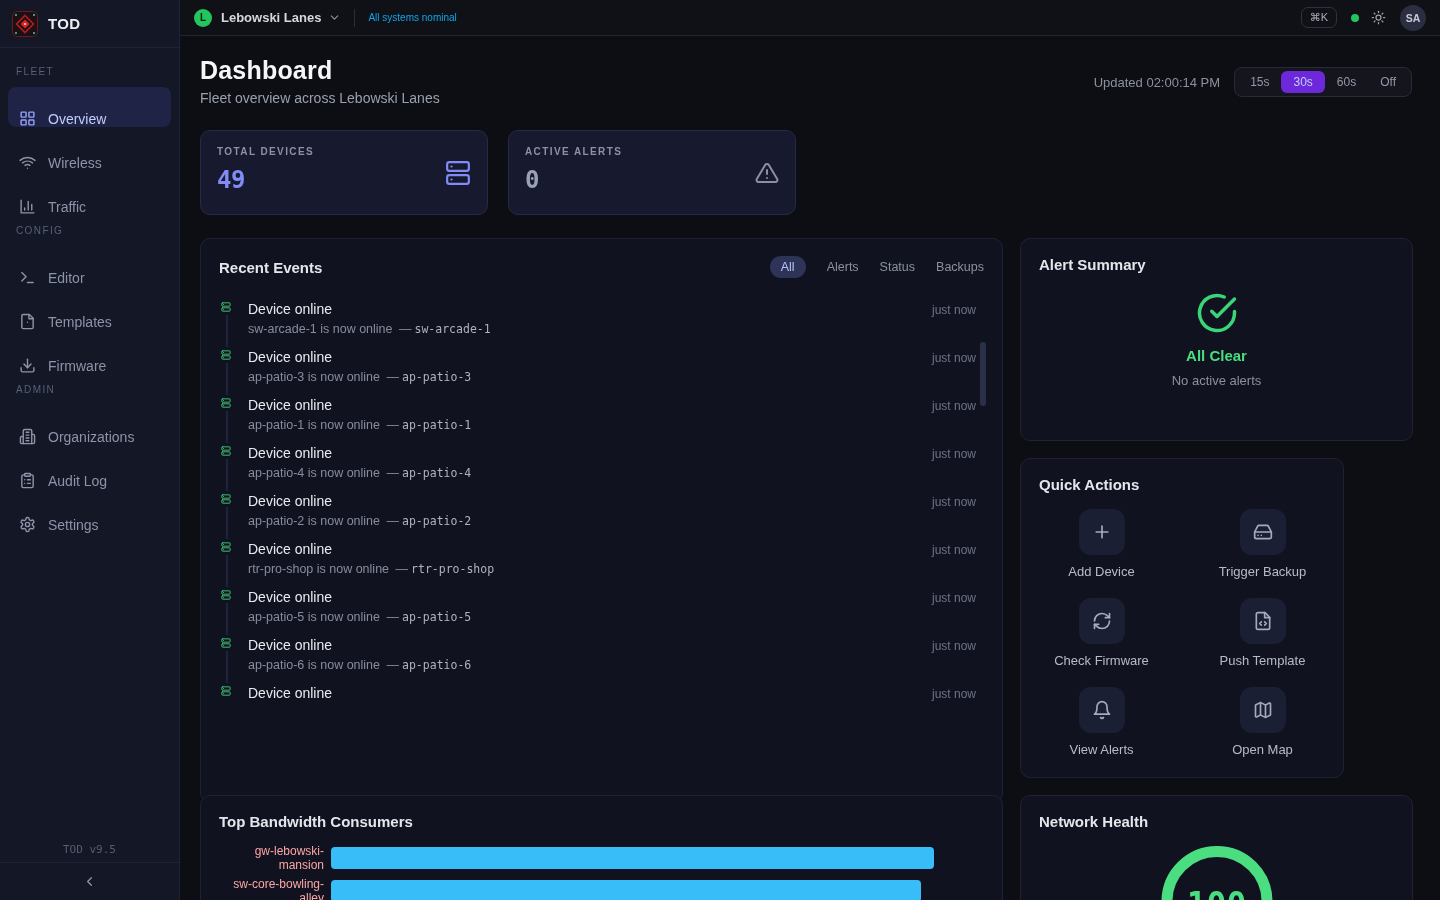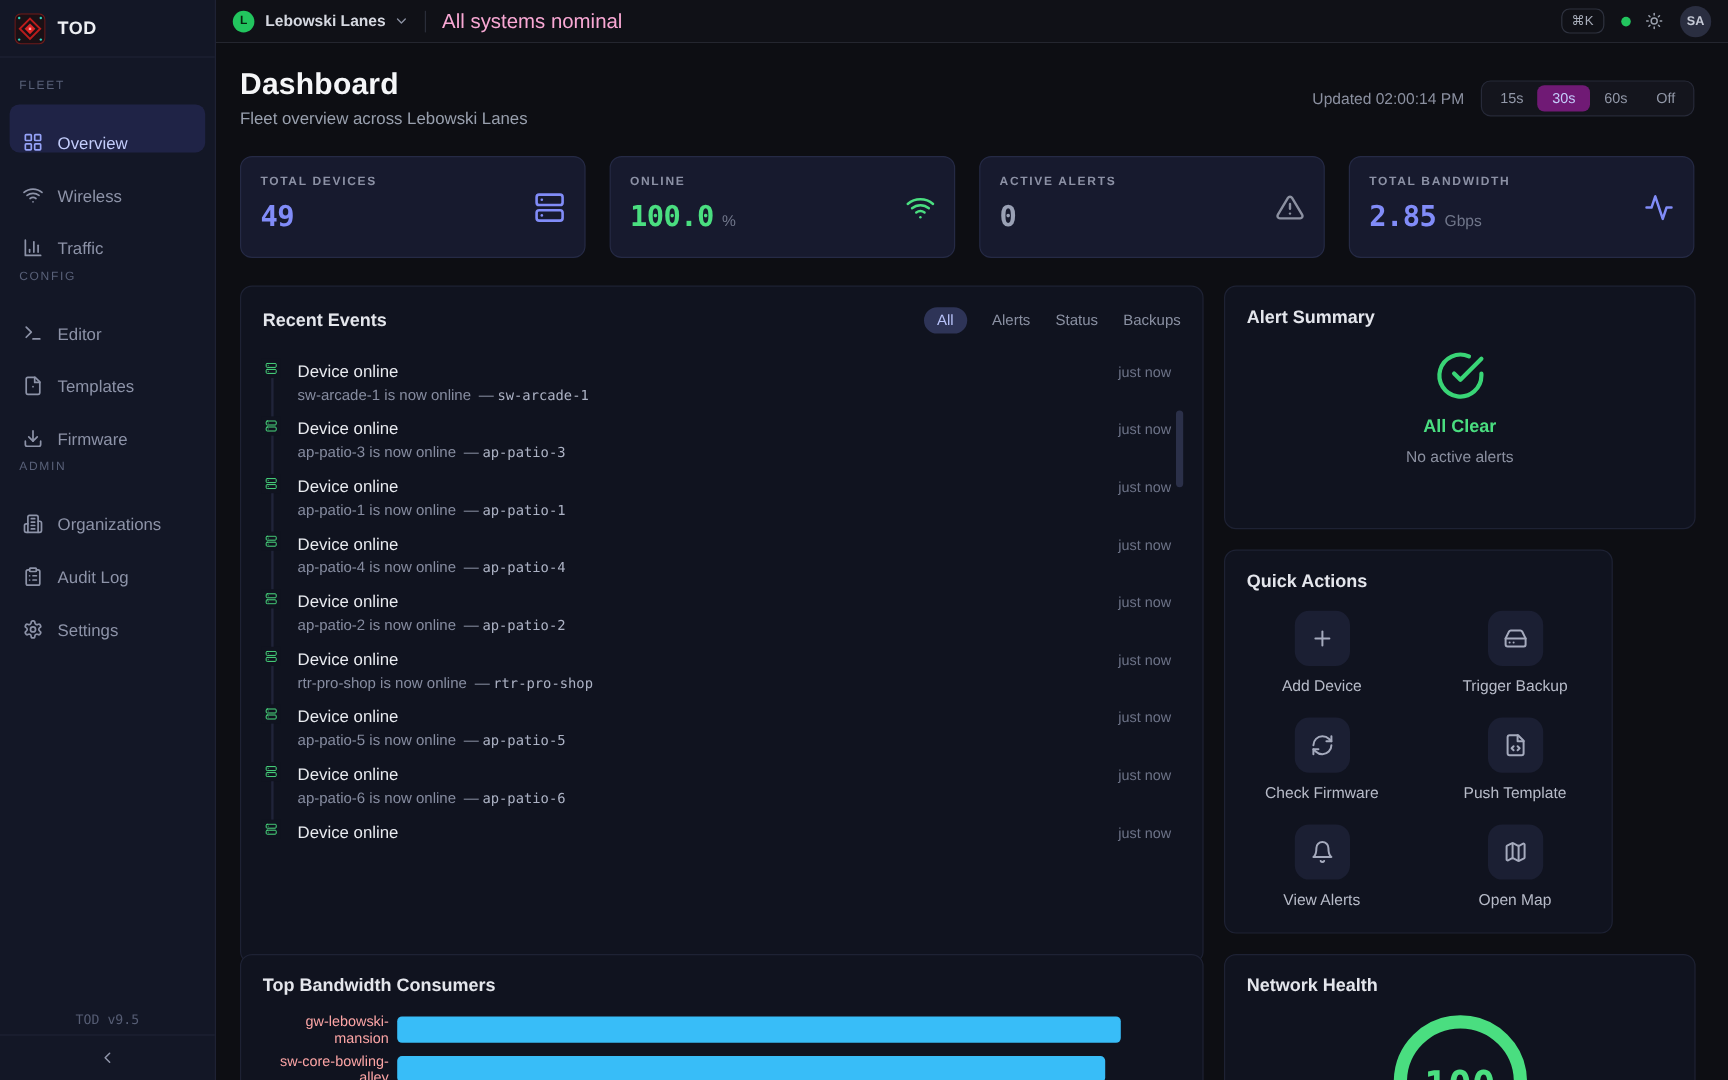--- a/index.html
+++ b/index.html
@@ -43,37 +43,37 @@
   .topbar {
     position:absolute; left:180px; top:0; right:0; height:36px;
     background:#101117; border-bottom:1px solid #24262f;
     display:flex; align-items:center; padding:0 14px;
   }
   .org-avatar { width:18px; height:18px; border-radius:50%; background:#22c55e; color:#06230f;
     font-size:10px; font-weight:700; display:flex; align-items:center; justify-content:center; }
   .org-name { margin-left:9px; font-size:13px; font-weight:600; color:#d5d8e0; }
   .org-chevron { margin-left:7px; color:#8d93a4; }
   .top-divider { width:1px; height:18px; background:#2a2d39; margin:0 13px; }
-  .sys-status { font-size:17px; color:#f9a8d4; }
+  .sys-status { font-size:10px; color:#0ea5e9; }
   .top-spacer { flex:1; }
   .kbd-pill { border:1px solid #2e323f; border-radius:7px; padding:3px 8px; font-size:11px; color:#a7acb9; cursor:pointer; }
   .live-dot { width:8px; height:8px; border-radius:50%; background:#22c55e; margin:0 12px 0 14px; }
   .theme-toggle { color:#9aa0ac; cursor:pointer; }
   .user-avatar { width:26px; height:26px; border-radius:50%; background:#2a2e40; color:#c6cad6;
     font-size:10.5px; font-weight:700; display:flex; align-items:center; justify-content:center; margin-left:14px; cursor:pointer; }
 
   
   .main { position:absolute; left:180px; top:36px; right:0; bottom:0; background:#0d0e13; overflow:hidden; }
   .page-title { position:absolute; left:20px; top:20px; font-size:25px; font-weight:700; color:#f5f6f8; letter-spacing:.2px; }
   .page-sub { position:absolute; left:20px; top:54px; font-size:14px; color:#99a0ae; }
   .header-meta { position:absolute; right:28px; top:31px; display:flex; align-items:center; gap:14px; }
   .updated { font-size:13px; color:#8b90a0; }
   .seg { display:flex; background:#14151d; border:1px solid #272a39; border-radius:8px; padding:3px; }
   .seg-btn { font-size:12px; color:#9298a8; padding:4px 12px; border-radius:6px; cursor:pointer; }
-  .seg-btn.active { background:#701a75; color:#c4ccfb; }
+  .seg-btn.active { background:#6d28d9; color:#c4ccfb; }
 
   .stats { position:absolute; left:20px; right:28px; top:94px; display:grid; grid-template-columns:repeat(4,1fr); gap:20px; }
   .stat-card { position:relative; height:85px; background:#171a2e; border:1px solid #252a45; border-radius:10px; padding:15px 16px; }
   .stat-label { font-size:10px; letter-spacing:1.4px; font-weight:700; color:#8c91a5; }
   .stat-value-row { margin-top:9px; display:flex; align-items:baseline; gap:7px; }
   .stat-value { font-family:"DejaVu Sans Mono", monospace; font-size:24px; font-weight:700; letter-spacing:-.5px; }
   .stat-unit { font-size:13px; color:#70768a; }
   .stat-icon { position:absolute; right:16px; top:50%; transform:translateY(-50%); }
   .c-indigo { color:#818cf8; } .c-green { color:#4ade80; } .c-gray { color:#9aa1b5; } .c-dim { color:#8b90a0; }
 
@@ -374,47 +374,27 @@
       <div class="stat-label">TOTAL DEVICES</div>
       <div class="stat-value-row">
         <span class="stat-value c-indigo">49</span>
         <span class="stat-unit"></span>
       </div>
       <svg class="ic stat-icon c-indigo" width="26" height="26">
           <use href="#i-server"></use>
         </svg>
     </div>
     <div class="stat-card">
-      <div class="stat-label">ONLINE</div>
-      <div class="stat-value-row">
-        <span class="stat-value c-green">100.0</span>
-        <span class="stat-unit">%</span>
-      </div>
-      <svg class="ic stat-icon c-green" width="24" height="24">
-          <use href="#i-wifi"></use>
-        </svg>
-    </div>
-    <div class="stat-card">
       <div class="stat-label">ACTIVE ALERTS</div>
       <div class="stat-value-row">
         <span class="stat-value c-gray">0</span>
         <span class="stat-unit"></span>
       </div>
       <svg class="ic stat-icon c-dim" width="24" height="24">
           <use href="#i-alert"></use>
-        </svg>
-    </div>
-    <div class="stat-card">
-      <div class="stat-label">TOTAL BANDWIDTH</div>
-      <div class="stat-value-row">
-        <span class="stat-value c-indigo">2.85</span>
-        <span class="stat-unit">Gbps</span>
-      </div>
-      <svg class="ic stat-icon c-indigo" width="25" height="25">
-          <use href="#i-activity"></use>
         </svg>
     </div>
   </div>
 
   <section class="panel events-panel">
     <div class="panel-header">
       <span class="panel-title">Recent Events</span>
       <div class="event-tabs">
         <span class="tab pill-active">All</span>
         <span class="tab">Alerts</span>

